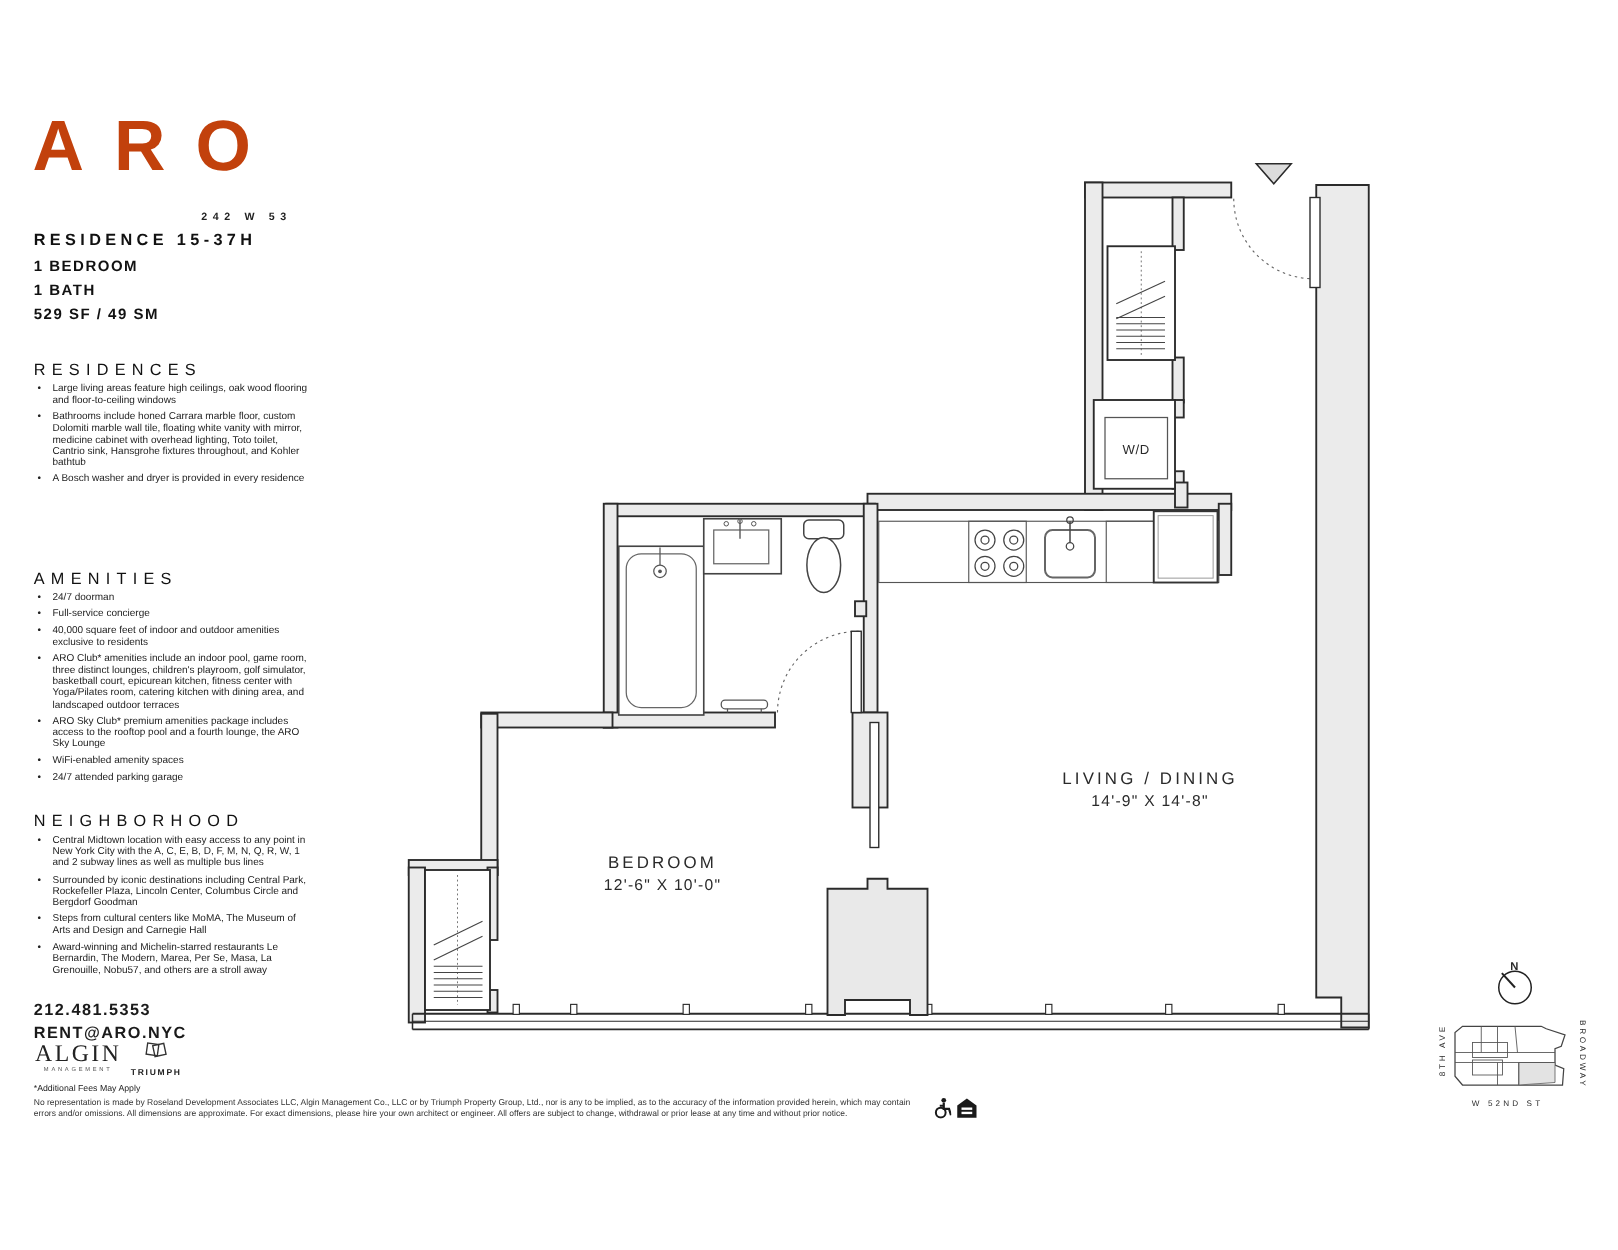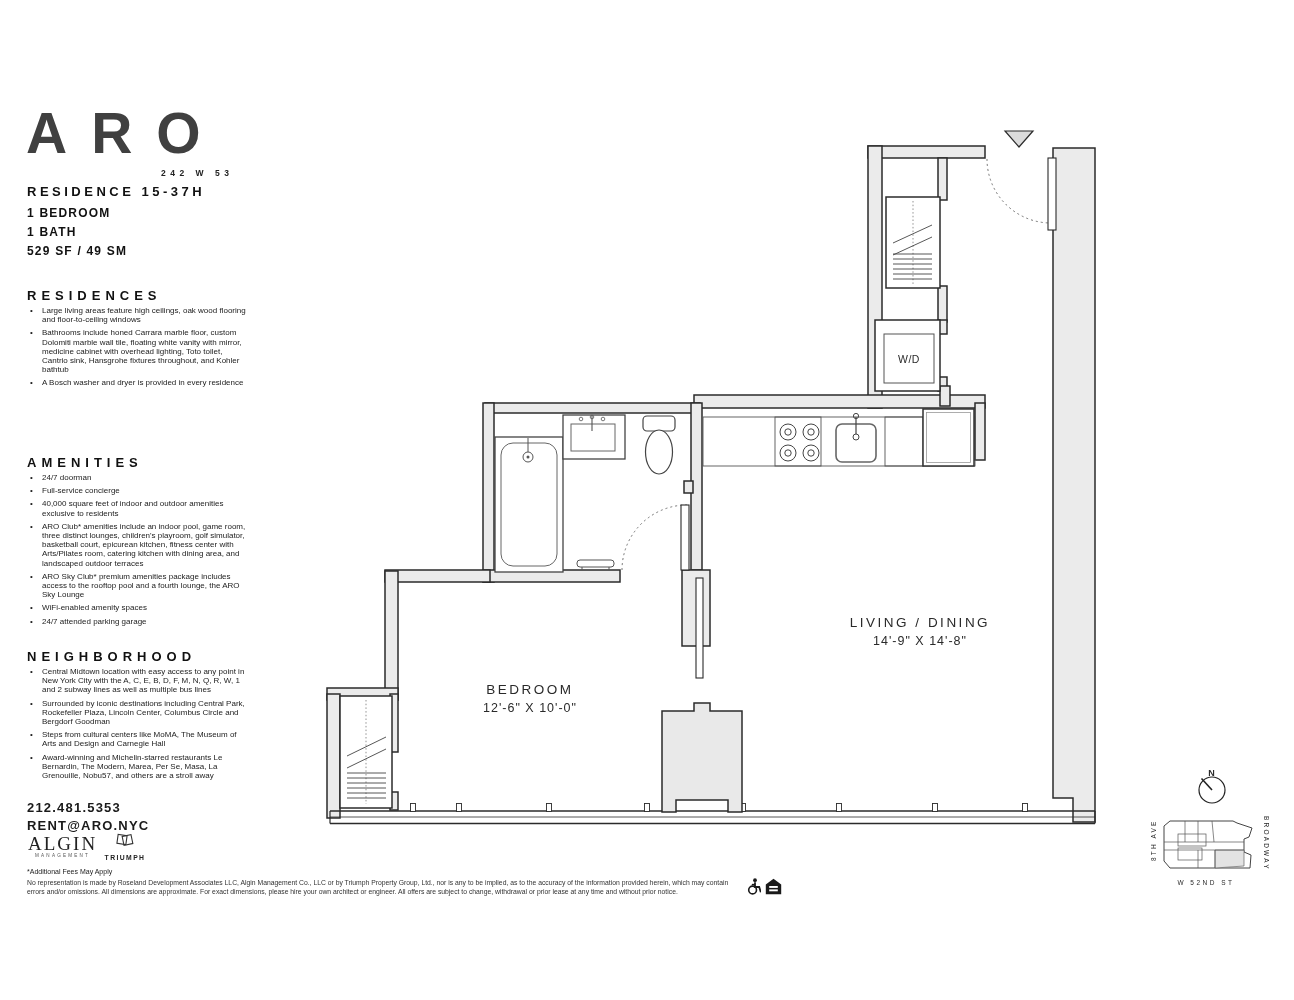--- a/index.html
+++ b/index.html
@@ -1,23 +1,23 @@
 <!DOCTYPE html>
 <html><head>
 <meta charset="utf-8">
 <style>
   html,body{margin:0;padding:0;background:#fff;}
   body{width:1294px;height:1000px;position:relative;overflow:hidden;
        font-family:"Liberation Sans",sans-serif;color:#1a1a1a;}
   .abs{position:absolute;}
-  .logo{left:26px;top:104px;font-size:57px;font-weight:700;letter-spacing:24px;line-height:58px;color:#404040;}
+  .logo{left:26px;top:88px;font-size:57px;font-weight:700;letter-spacing:24px;line-height:58px;color:#c2410c;}
   .logo-sub{left:161px;top:168px;font-size:8.5px;font-weight:700;letter-spacing:4.5px;color:#222;}
   .res-title{left:27px;top:184px;font-size:13px;font-weight:700;letter-spacing:3.5px;color:#111;}
   .specs{left:27px;top:204px;font-size:12px;font-weight:700;letter-spacing:1.2px;line-height:19px;list-style:none;margin:0;padding:0;color:#111;}
-  .sec-head{font-size:13px;font-weight:700;letter-spacing:5px;color:#111;text-align:right;}
+  .sec-head{font-size:13px;font-weight:400;letter-spacing:5px;color:#111;text-align:right;}
   .bullets{list-style:none;margin:0;padding:0;width:220px;font-size:8px;line-height:9.2px;color:#222;}
   .bullets li{position:relative;padding-left:13px;margin-bottom:4px;}
   .bullets li::before{content:"•";position:absolute;left:1px;top:0;font-size:8px;color:#222;}
   .phone{left:27px;top:800px;font-size:13px;font-weight:700;letter-spacing:1.2px;}
   .email{left:27px;top:818px;font-size:13px;font-weight:700;letter-spacing:1.2px;}
   .algin{left:28px;top:835px;text-align:center;}
   .algin .name{font-family:"Liberation Serif",serif;font-size:19px;letter-spacing:2px;color:#222;line-height:18px;}
   .algin .sub{font-size:4.6px;letter-spacing:2.2px;color:#555;margin-top:0px;}
   .triumph{left:103px;top:832px;text-align:center;width:44px;}
   .triumph .name{font-size:6.8px;font-weight:700;letter-spacing:1.4px;color:#222;margin-top:1px;}
@@ -49,21 +49,21 @@
     <li>Large living areas feature high ceilings, oak wood flooring and floor-to-ceiling windows</li>
     <li>Bathrooms include honed Carrara marble floor, custom Dolomiti marble wall tile, floating white vanity with mirror, medicine cabinet with overhead lighting, Toto toilet, Cantrio sink, Hansgrohe fixtures throughout, and Kohler bathtub</li>
     <li>A Bosch washer and dryer is provided in every residence</li>
   </ul>
 
 <div class="abs sec-head" style="left:27px;top:455px;">AMENITIES</div>
 <ul class="abs bullets" style="left:29px;top:473px;">
     <li>24/7 doorman</li>
     <li>Full-service concierge</li>
     <li>40,000 square feet of indoor and outdoor amenities exclusive to residents</li>
-    <li>ARO Club* amenities include an indoor pool, game room, three distinct lounges, children's playroom, golf simulator, basketball court, epicurean kitchen, fitness center with Arts/Pilates room, catering kitchen with dining area, and landscaped outdoor terraces</li>
+    <li>ARO Club* amenities include an indoor pool, game room, three distinct lounges, children's playroom, golf simulator, basketball court, epicurean kitchen, fitness center with Yoga/Pilates room, catering kitchen with dining area, and landscaped outdoor terraces</li>
     <li>ARO Sky Club* premium amenities package includes access to the rooftop pool and a fourth lounge, the ARO Sky Lounge</li>
     <li>WiFi-enabled amenity spaces</li>
     <li>24/7 attended parking garage</li>
   </ul>
 
 <div class="abs sec-head" style="left:27px;top:649px;">NEIGHBORHOOD</div>
 <ul class="abs bullets" style="left:29px;top:667px;">
     <li>Central Midtown location with easy access to any point in New York City with the A, C, E, B, D, F, M, N, Q, R, W, 1 and 2 subway lines as well as multiple bus lines</li>
     <li>Surrounded by iconic destinations including Central Park, Rockefeller Plaza, Lincoln Center, Columbus Circle and Bergdorf Goodman</li>
     <li>Steps from cultural centers like MoMA, The Museum of Arts and Design and Carnegie Hall</li>

